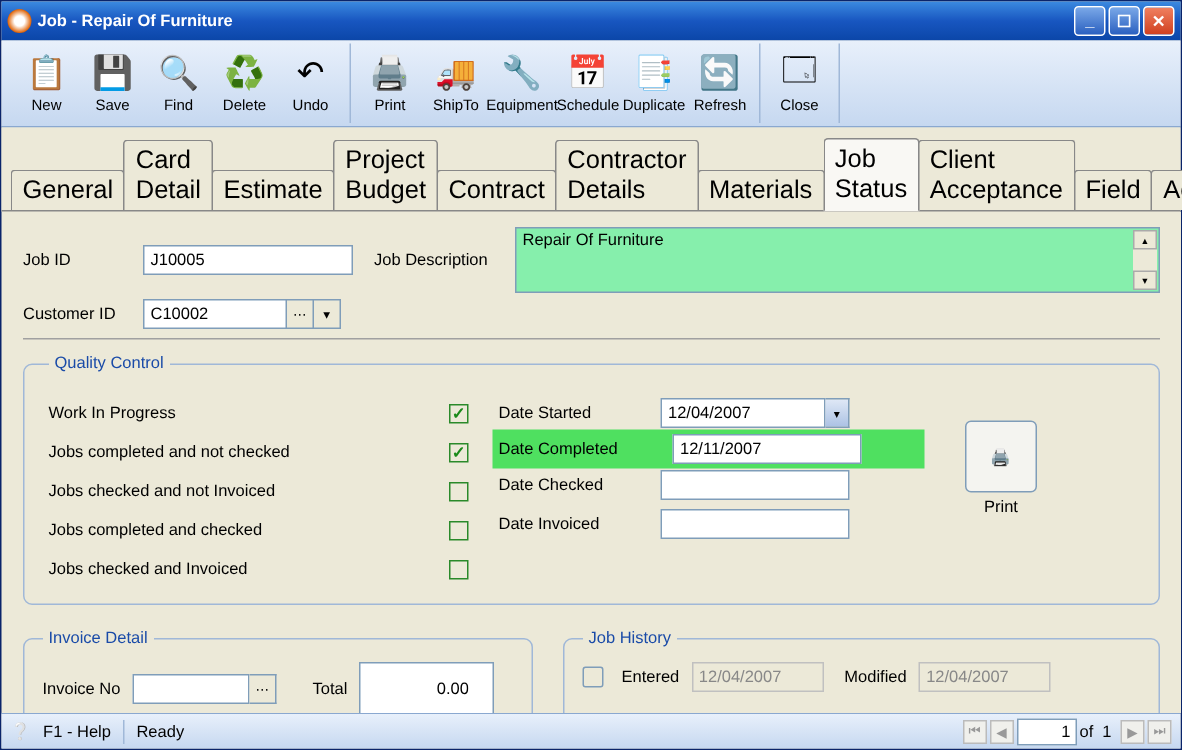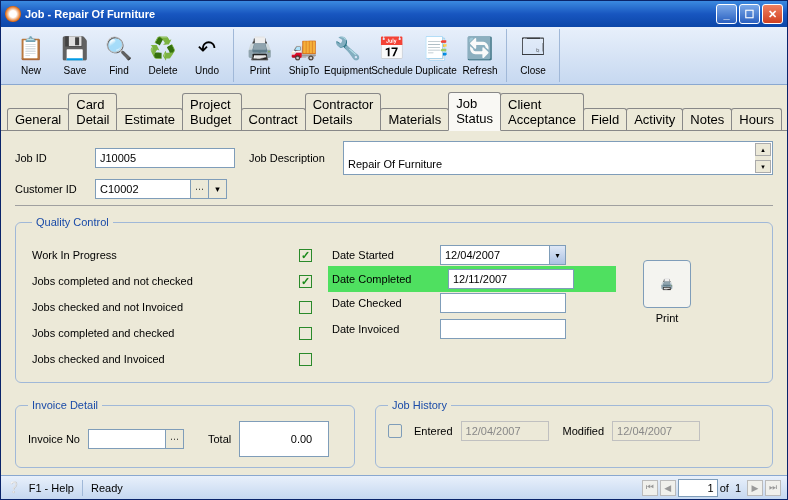--- a/index.html
+++ b/index.html
@@ -15,30 +15,30 @@
 .win-btn.min,.win-btn.max { background: linear-gradient(#7aa8e8,#2a60c0); }
 .win-btn.close { background: linear-gradient(#f08060,#d04020); }
 
 .toolbar { height: 58px; background: linear-gradient(to bottom,#e8f0fb,#c6d8f0); border-bottom: 1px solid #8aa8d0; display: flex; align-items: center; padding: 2px 4px; gap: 0; }
 .tb-group { display: flex; border-right: 1px solid #a0b8d8; padding: 0 4px; height: 100%; align-items: center; }
 .tb-btn { display: flex; flex-direction: column; align-items: center; justify-content: center; width: 44px; height: 52px; cursor: pointer; border-radius: 3px; }
 .tb-icon { width: 28px; height: 28px; display: flex; align-items: center; justify-content: center; font-size: 22px; }
 .tb-label { font-size: 10px; margin-top: 2px; }
 
 .tabs { display: flex; padding: 6px 6px 0 6px; gap: 0; border-bottom: 1px solid #888; background: #ece9d8; align-items: flex-end; }
-.tab { padding: 3px 7px; border: 1px solid #888; border-bottom: none; background: #ece9d8; margin-right: -1px; cursor: pointer; border-top-left-radius: 3px; border-top-right-radius: 3px; font-size: 13px; }
+.tab { padding: 3px 7px; border: 1px solid #888; border-bottom: none; background: #ece9d8; margin-right: -1px; cursor: pointer; border-top-left-radius: 3px; border-top-right-radius: 3px; font-size: 17px; }
 .tab.active { background: #f9f8f4; position: relative; top: 1px; padding-bottom: 4px; border-bottom: 1px solid #f9f8f4; }
 
 .content { flex: 1; padding: 10px 14px; background: #ece9d8; overflow: auto; }
 .row { display: flex; align-items: center; margin-bottom: 6px; }
 .lbl { width: 80px; }
 .input { border: 1px solid #7f9db9; background: #fff; height: 20px; padding: 0 4px; }
 .combo { display: flex; }
 .combo .btn { width: 18px; height: 20px; border: 1px solid #7f9db9; border-left: none; background: #ece9d8; display: flex; align-items: center; justify-content: center; font-size: 9px; }
-.desc-box { flex: 1; height: 29px; border: 1px solid #7f9db9; background: #ffffff; padding: 16px 4px; position: relative; }
+.desc-box { flex: 1; height: 44px; border: 1px solid #7f9db9; background: #86efac; padding: 2px 4px; position: relative; }
 .desc-scroll { position: absolute; right: 1px; top: 1px; bottom: 1px; width: 16px; background: #ece9d8; display: flex; flex-direction: column; justify-content: space-between; }
 .desc-scroll div { height: 13px; border: 1px solid #aaa; display: flex; align-items: center; justify-content: center; font-size: 7px; }
 
 fieldset { border: 1px solid #a0b8d8; border-radius: 6px; padding: 14px 16px 10px 16px; margin-top: 6px; }
 legend { color: #1a4ba8; padding: 0 4px; font-size: 11px; }
 
 .qc-body { display: flex; gap: 20px; }
 .qc-left { flex: 0 0 280px; }
 .qc-mid { flex: 0 0 280px; }
 .qc-right { flex: 0 0 70px; display: flex; flex-direction: column; align-items: center; justify-content: flex-start; padding-top: 18px; }

